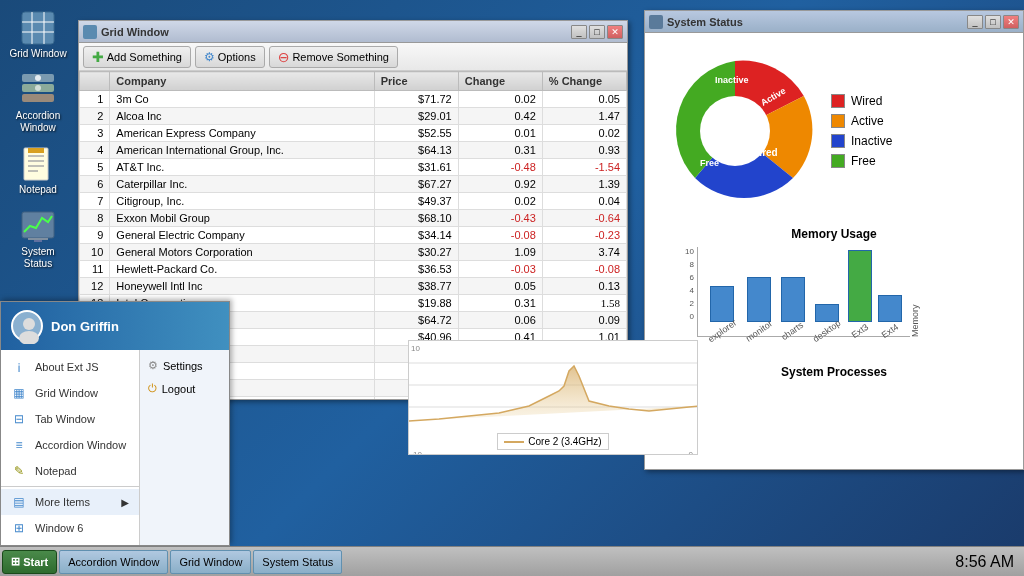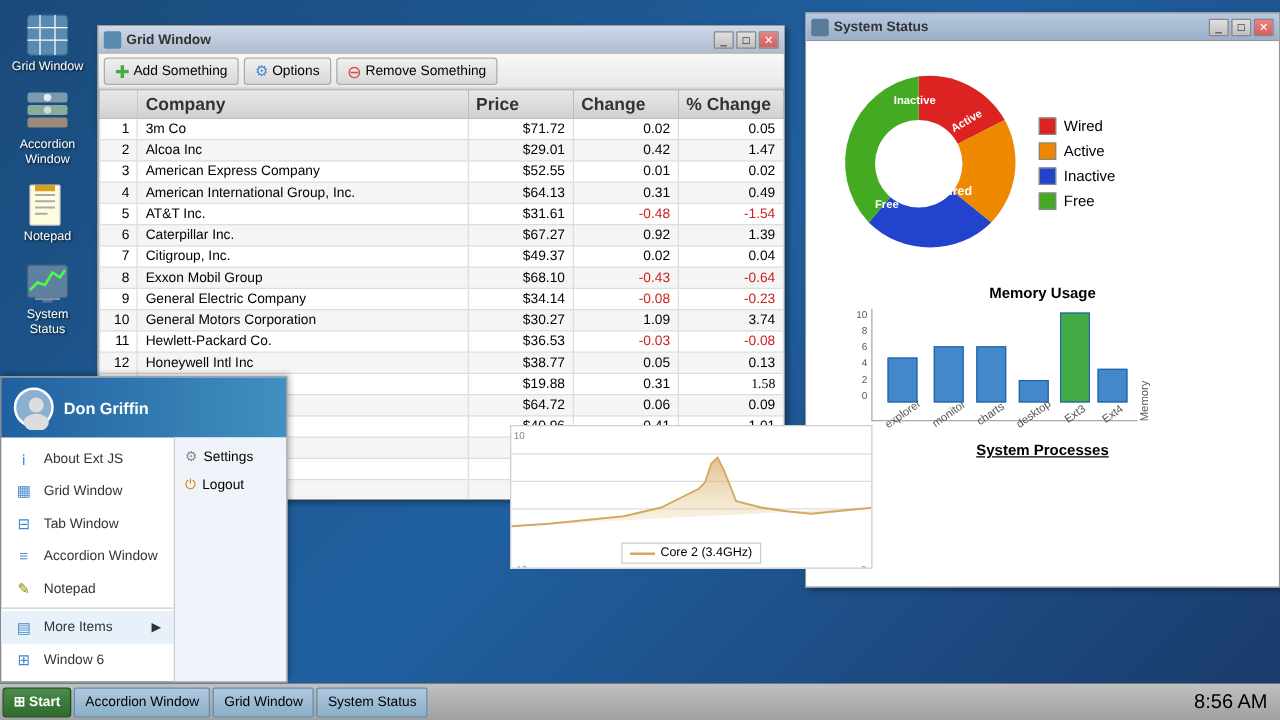--- a/index.html
+++ b/index.html
@@ -160,21 +160,21 @@
     }
     .grid-table {
       width: 100%;
       border-collapse: collapse;
     }
     .grid-table th {
       background: linear-gradient(to bottom, #e8e8e8, #d0d0d0);
       border: 1px solid #bbb;
       padding: 3px 6px;
       text-align: left;
-      font-size: 14px;
+      font-size: 11px;
       font-weight: bold;
       position: sticky;
       top: 0;
       color: #333;
     }
     .grid-table td {
       border: 1px solid #ddd;
       padding: 2px 6px;
       font-size: 11px;
       background: #fff;
@@ -493,21 +493,21 @@
             <div class="bar" style="height:72px;background:#44aa44;"></div>
             <div class="bar-label">Ext3</div>
           </div>
           <div class="bar-group">
             <div class="bar" style="height:27px;background:#4488cc;"></div>
             <div class="bar-label">Ext4</div>
           </div>
         </div>
         <div style="writing-mode:vertical-rl;transform:rotate(180deg);font-size:9px;color:#555;height:70px;display:flex;align-items:center;">Memory</div>
       </div>
-      <div class="section-title" style="margin-top:16px;text-decoration:underline;">System Processes</div>
+      <div class="section-title" style="margin-top:28px;">System Processes</div>
     </div>
   </div>
 </div>
 
 <div class="grid-window">
   <div class="window-titlebar">
     <div class="window-title-icon" style="width:14px;height:14px;background:#5a8ab0;border-radius:2px;"></div>
     <span class="window-title-text">Grid Window</span>
     <div class="window-controls">
       <div class="win-btn">_</div>
@@ -560,21 +560,21 @@
     <td class="col-company">American Express Company</td>
     <td class="col-price">$52.55</td>
     <td class="col-change" style="color:#000;">0.01</td>
     <td class="col-pctchange" style="color:#000;">0.02</td>
   </tr>
           <tr>
     <td class="col-num">4</td>
     <td class="col-company">American International Group, Inc.</td>
     <td class="col-price">$64.13</td>
     <td class="col-change" style="color:#000;">0.31</td>
-    <td class="col-pctchange" style="color:#000;">0.49</td>
+    <td class="col-pctchange" style="color:#000;">0.93</td>
   </tr>
           <tr>
     <td class="col-num">5</td>
     <td class="col-company">AT&amp;T Inc.</td>
     <td class="col-price">$31.61</td>
     <td class="col-change" style="color:#cc2222;">-0.48</td>
     <td class="col-pctchange" style="color:#cc2222;">-1.54</td>
   </tr>
           <tr>
     <td class="col-num">6</td>

